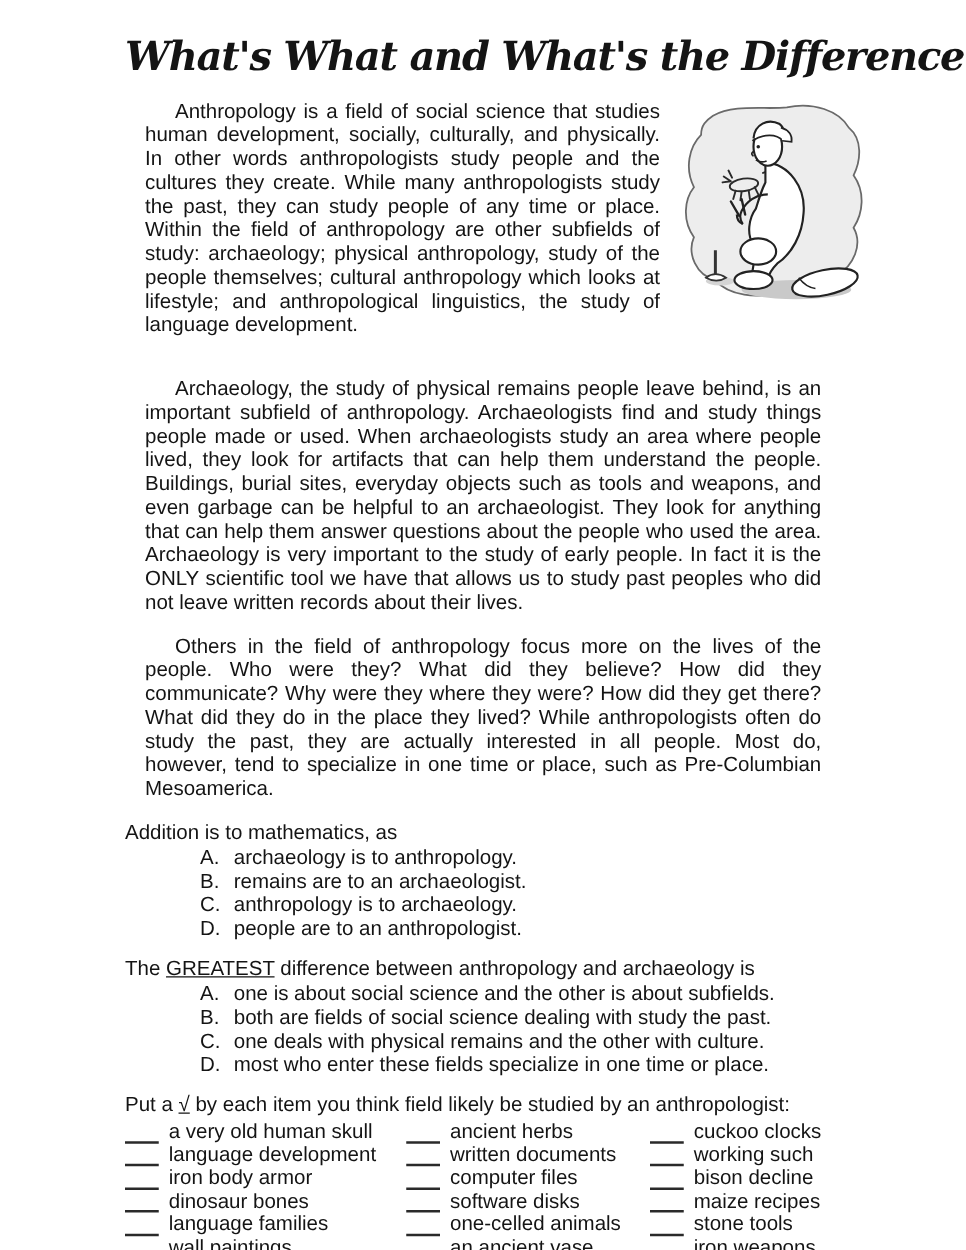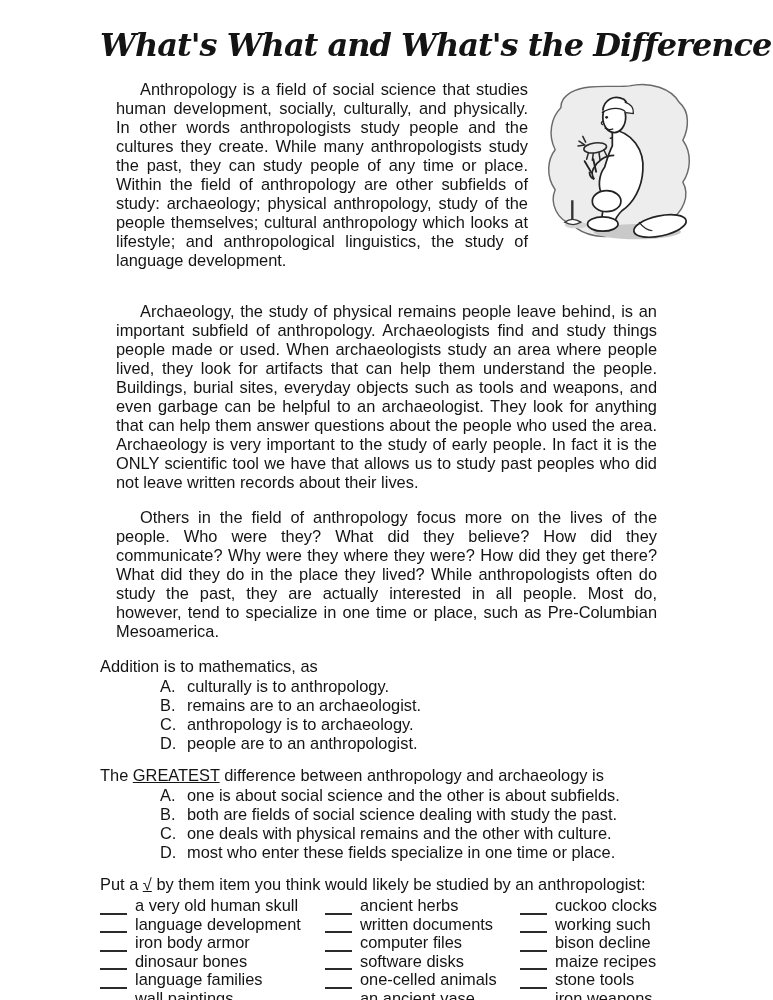--- a/index.html
+++ b/index.html
@@ -134,21 +134,21 @@
     <p class="body-par">Anthropology is a field of social science that studies human development, socially, culturally, and physically. In other words anthropologists study people and the cultures they create. While many anthropologists study the past, they can study people of any time or place. Within the field of anthropology are other subfields of study: archaeology; physical anthropology, study of the people themselves; cultural anthropology which looks at lifestyle; and anthropological linguistics, the study of language development.</p>
   </div>
 
   <p class="body-par">Archaeology, the study of physical remains people leave behind, is an important subfield of anthropology. Archaeologists find and study things people made or used. When archaeologists study an area where people lived, they look for artifacts that can help them understand the people. Buildings, burial sites, everyday objects such as tools and weapons, and even garbage can be helpful to an archaeologist. They look for anything that can help them answer questions about the people who used the area. Archaeology is very important to the study of early people. In fact it is the ONLY scientific tool we have that allows us to study past peoples who did not leave written records about their lives.</p>
   <p class="body-par">Others in the field of anthropology focus more on the lives of the people. Who were they? What did they believe? How did they communicate? Why were they where they were? How did they get there? What did they do in the place they lived? While anthropologists often do study the past, they are actually interested in all people. Most do, however, tend to specialize in one time or place, such as Pre-Columbian Mesoamerica.</p>
 
   <div class="qblock">
     <p class="qstem"><span>Addition is to mathematics, as</span><span class="em"></span><span></span></p>
     <div class="option">
         <span class="opt-letter">A.</span>
-        <span>culturally is to anthropology.</span>
+        <span>archaeology is to anthropology.</span>
       </div>
     <div class="option">
         <span class="opt-letter">B.</span>
         <span>remains are to an archaeologist.</span>
       </div>
     <div class="option">
         <span class="opt-letter">C.</span>
         <span>anthropology is to archaeology.</span>
       </div>
     <div class="option">
@@ -171,21 +171,21 @@
         <span class="opt-letter">C.</span>
         <span>one deals with physical remains and the other with culture.</span>
       </div>
     <div class="option">
         <span class="opt-letter">D.</span>
         <span>most who enter these fields specialize in one time or place.</span>
       </div>
   </div>
 
   <div class="check-section">
-    <p class="check-prompt"><span>Put a </span><span class="mark">√</span><span> by them item you think would likely be studied by an anthropologist:</span></p>
+    <p class="check-prompt"><span>Put a </span><span class="mark">√</span><span> by each item you think field likely be studied by an anthropologist:</span></p>
     <div class="check-grid">
 
       <div class="check-item">
           <span class="check-blank"></span>
           <span>a very old human skull</span>
         </div>
       <div class="check-item">
           <span class="check-blank"></span>
           <span>ancient herbs</span>
         </div>

